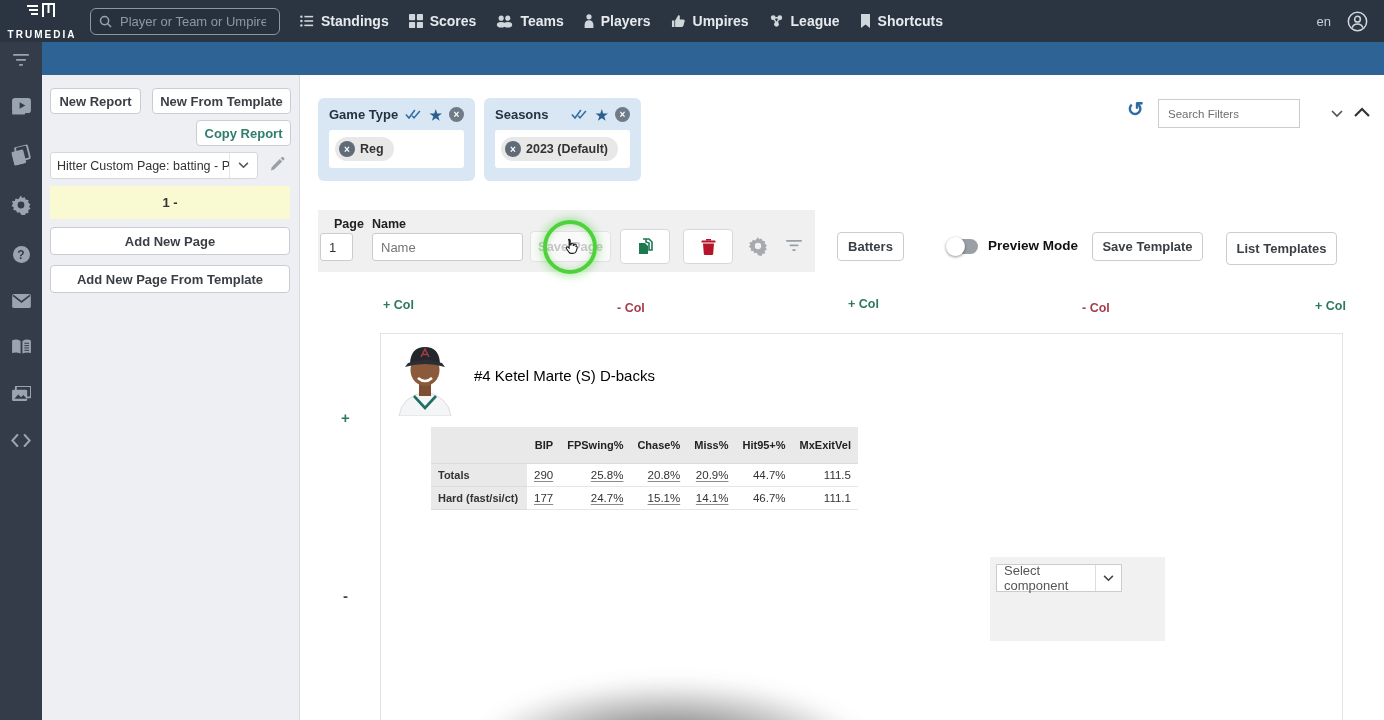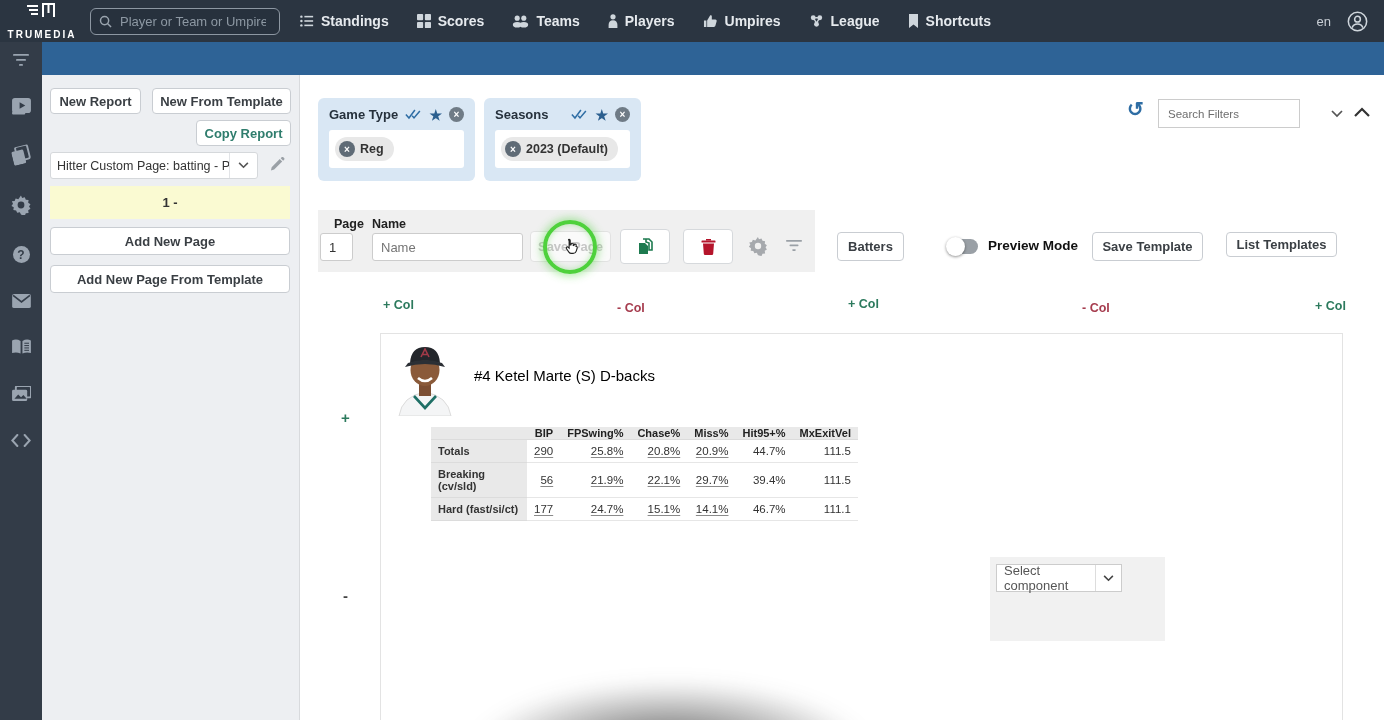--- a/index.html
+++ b/index.html
@@ -8,21 +8,21 @@
     position:relative; width:1384px; height:720px; overflow:hidden;
     font-family:"Liberation Sans", sans-serif; background:#fff;
   }
   
   .topnav{position:absolute;left:0;top:0;width:1384px;height:42px;background:#2b3541;display:flex;align-items:center;color:#dfe3e8;z-index:30;}
   .brand{display:flex;flex-direction:column;align-items:center;justify-content:center;padding:2px 6px 2px 10px;width:80px;}
   .brand-name{font-size:10px;font-weight:700;letter-spacing:2px;color:#fff;margin-top:11px;}
   .nav-search{margin-left:10px;width:190px;height:27px;background:#27313d;border:1px solid #8d97a2;border-radius:6px;display:flex;align-items:center;padding:0 8px;gap:6px;}
   .nav-search input{background:transparent;border:none;outline:none;color:#cfd6dc;font-size:13px;width:150px;font-family:inherit;}
   .nav-search input::placeholder{color:#8d98a3;}
-  .nav-items{display:flex;align-items:center;gap:28px;margin-left:20px;font-size:14px;font-weight:600;}
+  .nav-items{display:flex;align-items:center;gap:20px;margin-left:20px;font-size:14px;font-weight:600;}
   .nav-item{display:flex;align-items:center;gap:7px;cursor:pointer;color:#e6eaee;}
   .nav-item svg{fill:#cfd6dc;}
   .nav-right{margin-left:auto;display:flex;align-items:center;gap:16px;padding-right:16px;}
   .lang{font-size:13px;color:#c8ced5;}
   
   .sidebar{position:absolute;left:0;top:42px;width:42px;height:678px;background:#333c48;display:flex;flex-direction:column;align-items:center;padding-top:11px;gap:31px;color:#9aa4b0;z-index:20;}
   .sidebar svg{fill:#9aa4b0;}
   .qcirc{width:17px;height:17px;border-radius:50%;background:#9aa4b0;color:#333c48;font-size:12px;font-weight:700;display:flex;align-items:center;justify-content:center;}
   
   .bluebar{position:absolute;left:42px;top:42px;width:1342px;height:33px;background:#2e6396;}
@@ -54,21 +54,21 @@
   .ring{position:absolute;left:225px;top:10px;width:54px;height:54px;border:4px solid #4ed13c;border-radius:50%;box-shadow:0 0 8px 2px rgba(78,209,60,.45), inset 0 0 6px rgba(78,209,60,.4);pointer-events:none;}
   .toggle{position:absolute;left:648px;top:164px;width:30px;height:15px;background:#9aa0a6;border-radius:8px;cursor:pointer;}
   .toggle .knob{position:absolute;left:-2px;top:-2px;width:19px;height:19px;background:#fff;border-radius:50%;box-shadow:0 1px 3px rgba(0,0,0,.45);}
   .colctl{position:absolute;font-size:12.5px;font-weight:600;cursor:pointer;}
   .colctl.add{color:#2c7a5d;}
   .colctl.rem{color:#a63c4e;}
   
   .card{position:absolute;left:80px;top:258px;width:963px;height:470px;background:#fff;border:1px solid #e3e3e3;}
   .player-title{position:absolute;left:93px;top:33px;font-size:15px;color:#000;}
   .stats{position:absolute;left:50px;top:93px;border-collapse:collapse;font-size:11.5px;color:#333;}
-  .stats th{background:#e9e9e9;font-weight:700;padding:0 7px;text-align:right;font-size:11px;color:#222;border-bottom:1px solid #dcdcdc;}
+  .stats th{background:#e9e9e9;font-weight:700;padding:12px 7px;text-align:right;font-size:11px;color:#222;border-bottom:1px solid #dcdcdc;}
   .stats td{padding:5px 7px;text-align:right;border-bottom:1px solid #e6e6e6;background:#fff;}
   .stats .rowlabel{background:#e9e9e9;text-align:left;font-weight:700;font-size:11px;width:96px;border-bottom:1px solid #dcdcdc;}
   .lnk{text-decoration:underline;text-underline-offset:2px;text-decoration-color:#8a8a8a;cursor:pointer;}
   .rowctl{position:absolute;font-size:15px;font-weight:700;cursor:pointer;}
   .selectpanel{position:absolute;left:690px;top:482px;width:175px;height:84px;background:#f1f1f1;}
   .component-select{position:absolute;left:6px;top:7px;width:126px;height:28px;background:#fff;border:1px solid #ccc;display:flex;align-items:center;font-size:13px;color:#555;cursor:pointer;}
   .component-select .val{flex:1;padding:0 7px;}
   .component-select .chev{width:26px;height:100%;border-left:1px solid #ddd;display:flex;align-items:center;justify-content:center;}
   .shadow{position:absolute;left:140px;top:595px;width:460px;height:140px;background:radial-gradient(ellipse at 50% 60%, rgba(40,40,40,.8), rgba(40,40,40,0) 62%);filter:blur(9px);pointer-events:none;}
   .searchfilters{position:absolute;left:858px;top:24px;width:142px;height:29px;background:#fff;border:1px solid #ccc;display:flex;align-items:center;}
@@ -321,21 +321,21 @@
           <rect x="7.2" y="10.2" width="3.6" height="1.7" rx=".8" fill="#9aa0a6"></rect>
         </svg>
     </div>
 
     <button class="btn" style="left:537px;top:157px;width:67px;height:29px;">Batters</button>
     <div class="toggle">
         <div class="knob"></div>
       </div>
     <span style="position:absolute;left:688px;top:163px;font-size:13.5px;font-weight:700;color:#111;">Preview Mode</span>
     <button class="btn" style="left:792px;top:157px;width:111px;height:29px;">Save Template</button>
-    <button class="btn" style="left:926px;top:157px;width:111px;height:25px;">List Templates</button>
+    <button class="btn" style="left:926px;top:157px;width:111px;height:33px;">List Templates</button>
 
     <span class="colctl add" style="left:83px;top:223px;">+ Col</span>
     <span class="colctl rem" style="left:317px;top:226px;">- Col</span>
     <span class="colctl add" style="left:548px;top:222px;">+ Col</span>
     <span class="colctl rem" style="left:782px;top:226px;">- Col</span>
     <span class="colctl add" style="left:1015px;top:224px;">+ Col</span>
 
     <span class="rowctl" style="left:41px;top:334px;color:#2c7a5d;">+</span>
     <span class="rowctl" style="left:43px;top:512px;color:#444;">-</span>
 
@@ -368,29 +368,20 @@
           <tr>
             <td class="rowlabel">Totals</td>
             <td><span class="lnk">290</span></td>
             <td><span class="lnk">25.8%</span></td>
             <td><span class="lnk">20.8%</span></td>
             <td><span class="lnk">20.9%</span></td>
             <td>44.7%</td>
             <td>111.5</td>
           </tr>
           <tr>
-            <td class="rowlabel">Breaking (cv/sld)</td>
-            <td><span class="lnk">56</span></td>
-            <td><span class="lnk">21.9%</span></td>
-            <td><span class="lnk">22.1%</span></td>
-            <td><span class="lnk">29.7%</span></td>
-            <td>39.4%</td>
-            <td>111.5</td>
-          </tr>
-          <tr>
             <td class="rowlabel">Hard (fast/si/ct)</td>
             <td><span class="lnk">177</span></td>
             <td><span class="lnk">24.7%</span></td>
             <td><span class="lnk">15.1%</span></td>
             <td><span class="lnk">14.1%</span></td>
             <td>46.7%</td>
             <td>111.1</td>
           </tr>
         </tbody>
       </table>

